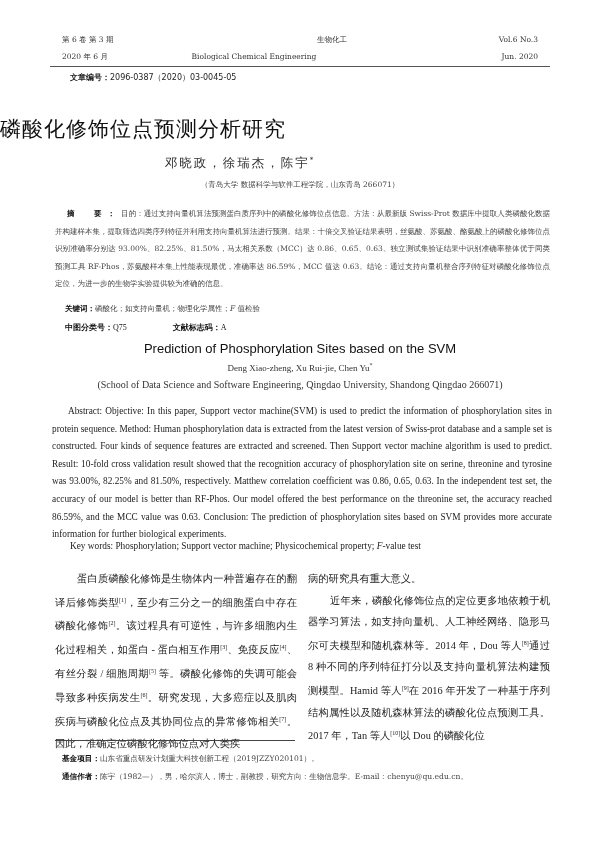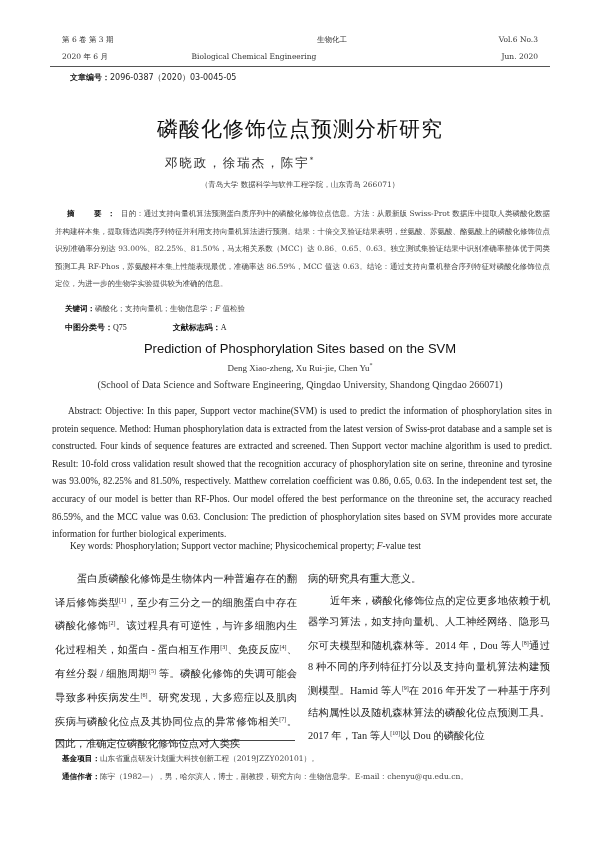--- a/index.html
+++ b/index.html
@@ -3,21 +3,21 @@
 <meta charset="utf-8">
 <style>
   html, body { margin:0; padding:0; background:#ffffff; }
   body { width:600px; height:850px; position:relative; overflow:hidden;
          font-family:"DejaVu Serif", serif; color:#222; }
   .abs { position:absolute; }
   .hdr { font-size:7.5px; color:#333; font-family:"DejaVu Serif", serif; }
   .rule { position:absolute; background:#555; height:1px; }
   .artno { font-family:"DejaVu Sans", sans-serif; font-size:8px; color:#222; }
   .artno b { font-weight:bold; }
-  .title-cn { left:0; width:600px; text-align:center; top:115px; font-size:21px;
+  .title-cn { left:0; width:600px; top:115px; font-size:21px;
               font-family:"DejaVu Sans", sans-serif; letter-spacing:1px; color:#111; }
   .authors-cn { left:0; width:480px; text-align:center; top:155px; font-size:12.5px; color:#333; letter-spacing:2px; }
   .authors-cn sup { font-size:7px; }
   .affil-cn { left:0; width:600px; text-align:center; top:180px; font-size:7.5px; color:#444; }
   .abstract-cn { left:55px; width:495px; top:205px; font-size:7.5px; line-height:17.5px; color:#444; text-align:justify; }
   .abstract-cn .lbl { font-weight:bold; color:#111; font-family:"DejaVu Sans", sans-serif; letter-spacing:6px; }
   .abstract-cn .indent { padding-left:12px; }
   .kw-cn { left:65px; top:304px; font-size:7.5px; color:#444; }
   .kw-cn .lbl { font-weight:bold; color:#111; font-family:"DejaVu Sans", sans-serif; }
   .clc { left:65px; top:322px; font-size:8px; font-family:Liberation Serif, serif; color:#111; }
@@ -60,21 +60,21 @@
 <div class="abs authors-cn">
   <span>邓晓政，徐瑞杰，陈宇</span><sup>*</sup>
 </div>
 <div class="abs affil-cn">（青岛大学 数据科学与软件工程学院，山东青岛 266071）</div>
 
 <div class="abs abstract-cn">
   <span class="indent"></span><span class="lbl">摘　要：</span><span>目的：通过支持向量机算法预测蛋白质序列中的磷酸化修饰位点信息。方法：从最新版 Swiss-Prot 数据库中提取人类磷酸化数据并构建样本集，提取筛选四类序列特征并利用支持向量机算法进行预测。结果：十倍交叉验证结果表明，丝氨酸、苏氨酸、酪氨酸上的磷酸化修饰位点识别准确率分别达 93.00%、82.25%、81.50%，马太相关系数（MCC）达 0.86、0.65、0.63。独立测试集验证结果中识别准确率整体优于同类预测工具 RF-Phos，苏氨酸样本集上性能表现最优，准确率达 86.59%，MCC 值达 0.63。结论：通过支持向量机整合序列特征对磷酸化修饰位点定位，为进一步的生物学实验提供较为准确的信息。</span>
 </div>
 
 <div class="abs kw-cn">
-  <span class="lbl">关键词：</span><span>磷酸化；支持向量机；生物信息学；</span><i>F</i><span> 值检验</span>
+  <span class="lbl">关键词：</span><span>磷酸化；如支持向量机；物理化学属性；</span><i>F</i><span> 值检验</span>
 </div>
 
 <div class="abs clc">
   <b>中图分类号：</b><span>Q75</span><span class="gap"></span><b>文献标志码：</b><span>A</span>
 </div>
 
 <div class="abs title-en">Prediction of Phosphorylation Sites based on the SVM</div>
 <div class="abs authors-en">
   <span>Deng Xiao-zheng, Xu Rui-jie, Chen Yu</span><sup>*</sup>
 </div>

